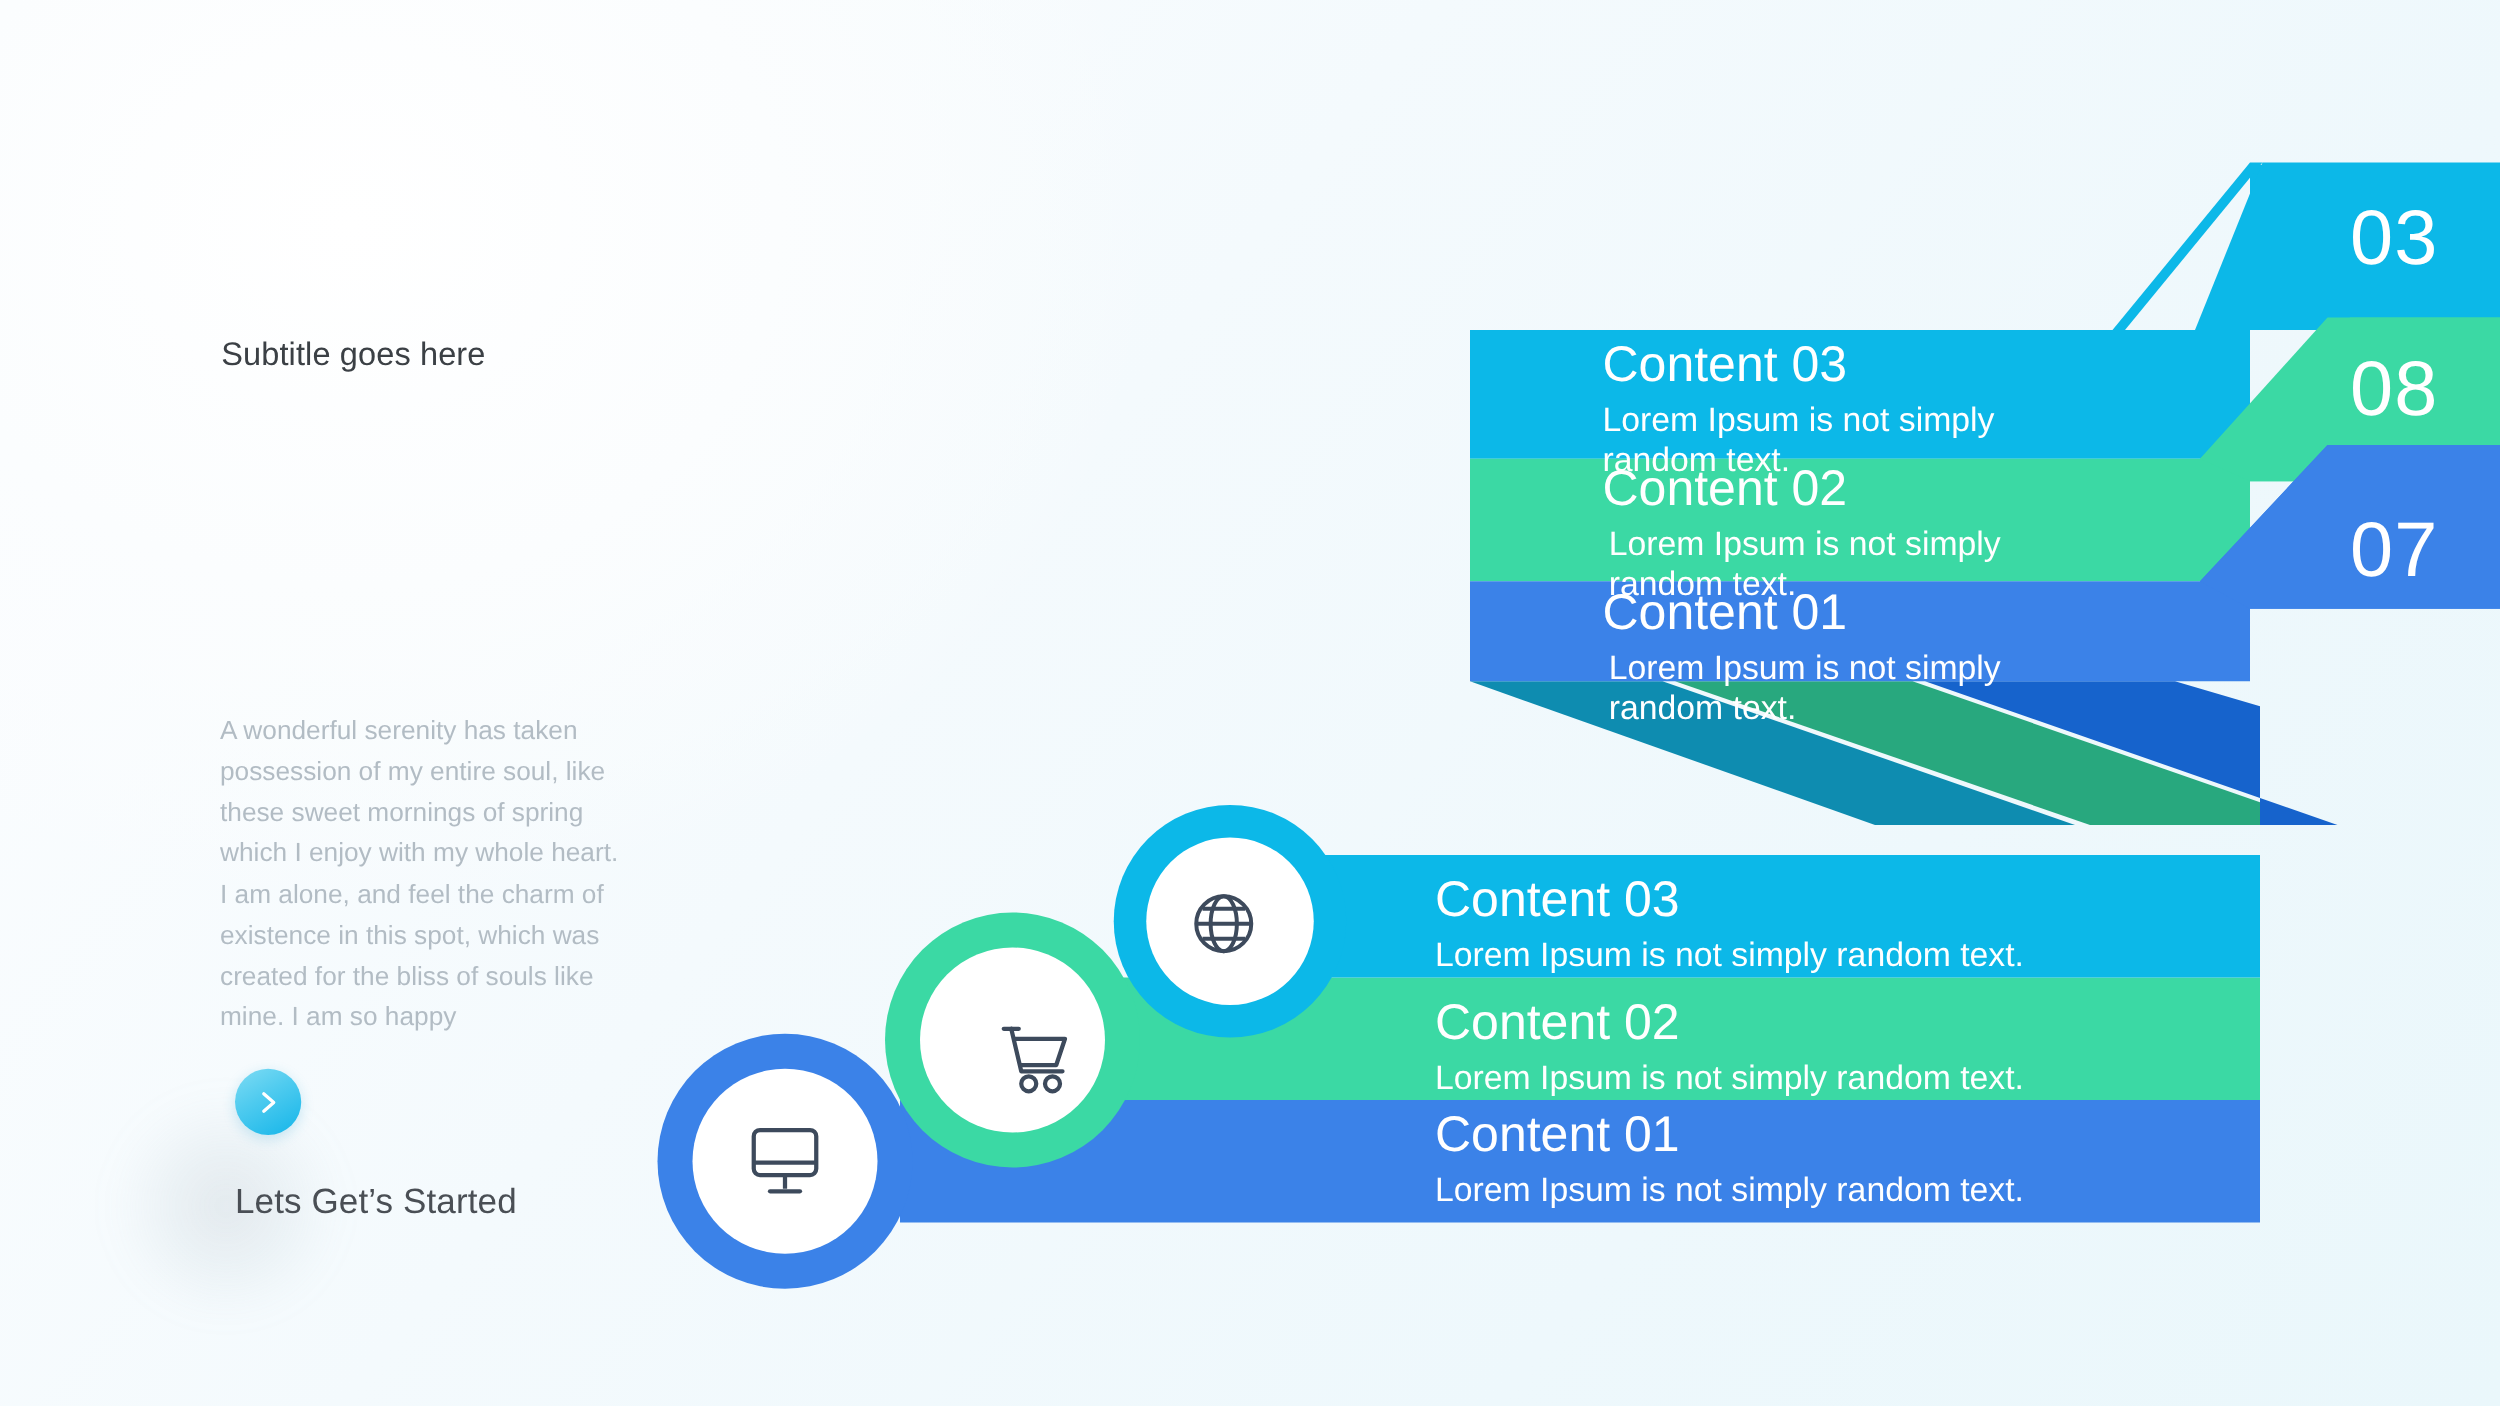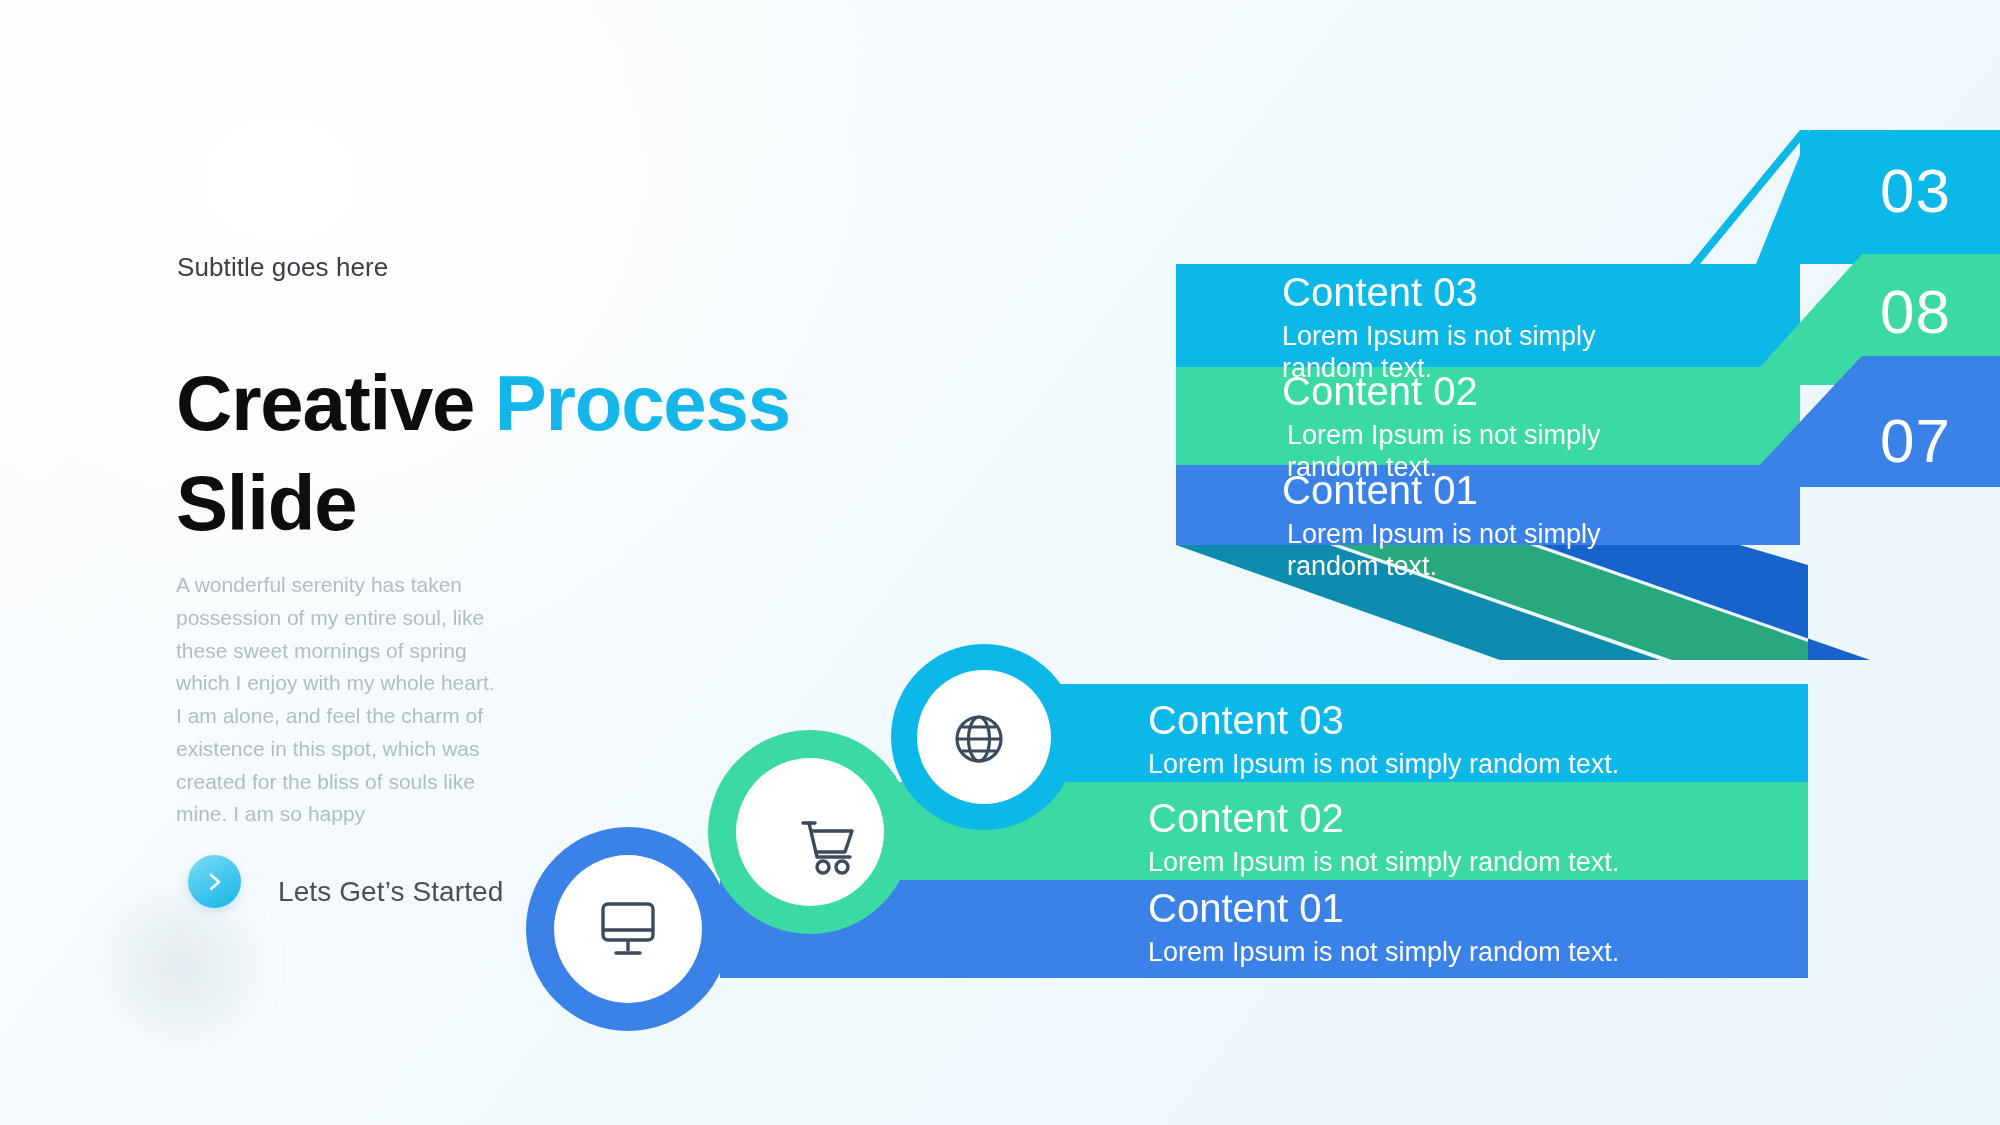--- a/index.html
+++ b/index.html
@@ -28,21 +28,21 @@
     border-radius: 50%;
     background: radial-gradient(circle, rgba(120,140,150,0.16) 0%, rgba(140,160,170,0.07) 45%, rgba(255,255,255,0) 72%);
     filter: blur(14px);
     pointer-events: none;
   }
 
   
   .subtitle {
     position: absolute;
     left: 177px;
-    top: 252px;
+    top: 268px;
     font-size: 26px;
     color: #3b4045;
     letter-spacing: 0.1px;
   }
   .headline {
     position: absolute;
     left: 176px;
     top: 312px;
     width: 720px;
     font-size: 78px;
@@ -62,23 +62,24 @@
     font-size: 21px;
     line-height: 1.56;
     color: #b2bcc4;
   }
 
   .cta {
     position: absolute;
     left: 188px;
     top: 855px;
     display: flex;
-    align-items: flex-end;
+    align-items: flex-start;
     gap: 37px;
     cursor: pointer;
+    flex-direction: column;
   }
   .cta-circle {
     width: 53px;
     height: 53px;
     border-radius: 50%;
     background: linear-gradient(150deg, #7fdcf4 0%, #4fcbef 42%, #14b5e9 100%);
     display: flex;
     align-items: center;
     justify-content: center;
     box-shadow: 0 3px 10px rgba(30,160,210,0.22);
@@ -142,21 +143,20 @@
 </style>
 </head>
 <body>
 
 <div id="slide">
 
   <div class="blur-blob"></div>
 
   <div class="subtitle">Subtitle goes here</div>
 
-  <h1 class="headline"><span>Creative </span><span class="accent">Process</span><span class="line2">Slide</span></h1>
 
   <p class="body-copy">A wonderful serenity has taken possession of my entire soul, like these sweet mornings of spring which I enjoy with my whole heart. I am alone, and feel the charm of existence in this spot, which was created for the bliss of souls like mine. I am so happy</p>
 
   <div class="cta">
     <span class="cta-circle">
       <svg width="20" height="22" viewBox="0 0 20 22" aria-hidden="true">
         <polyline points="6,4 14,11 6,18" fill="none" stroke="#ffffff" stroke-width="2.6" stroke-linecap="round" stroke-linejoin="round"></polyline>
       </svg>
     </span>
     <span class="cta-label">Lets Get’s Started</span>

